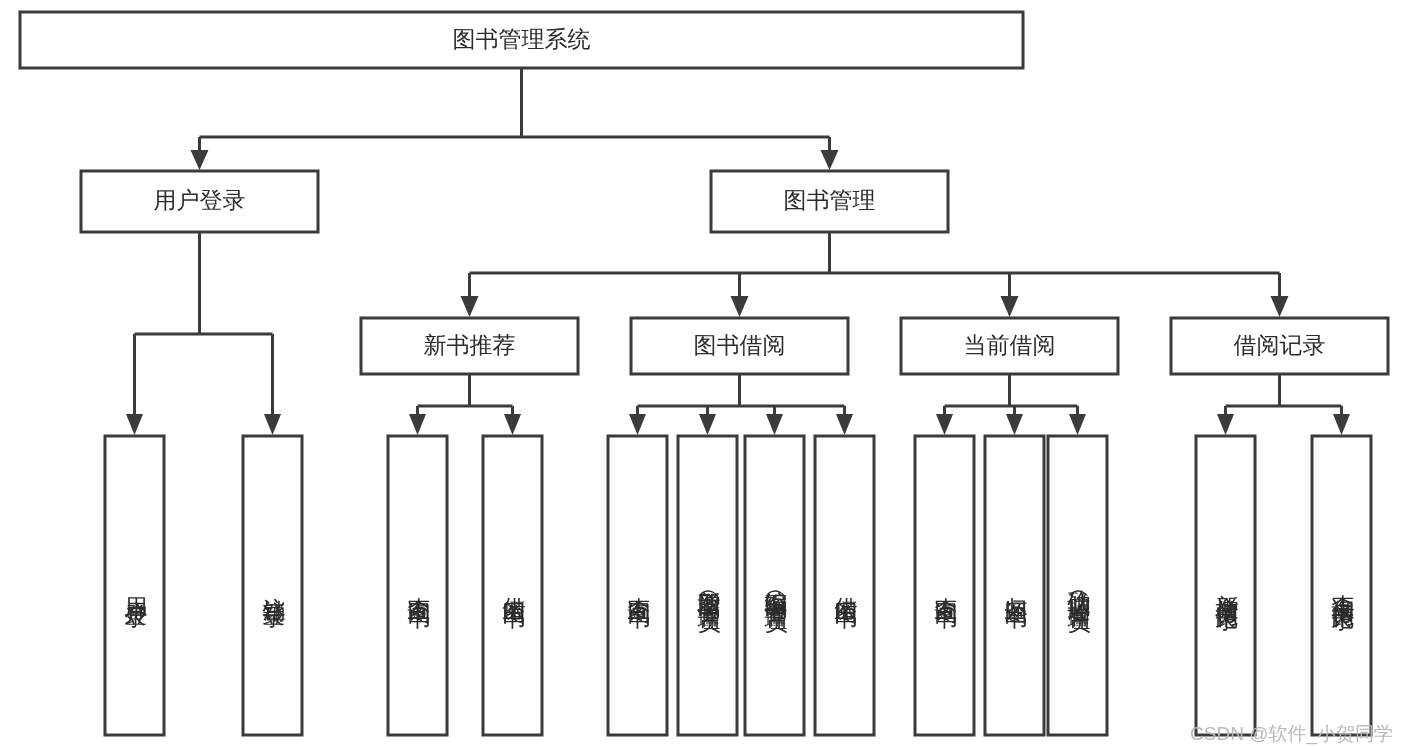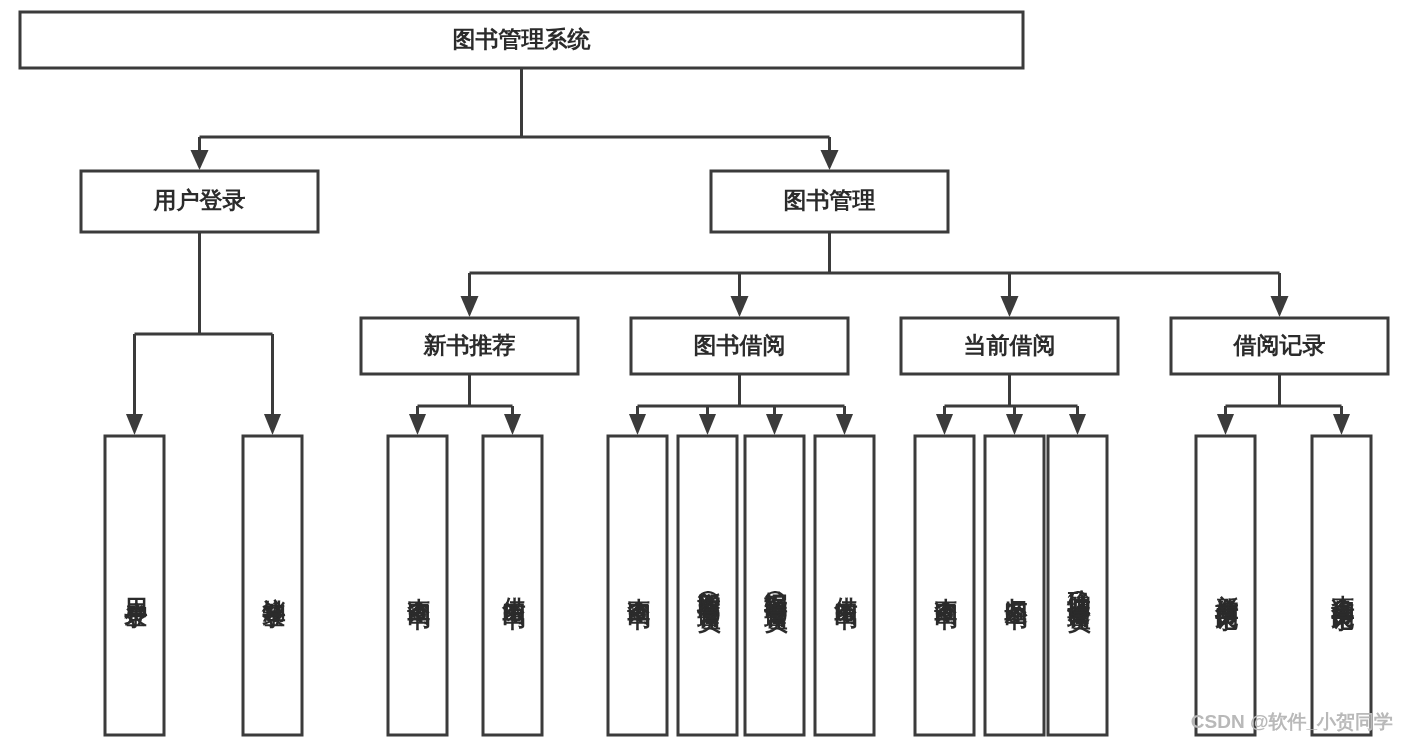--- a/index.html
+++ b/index.html
@@ -11,21 +11,20 @@
     width: 1405px;
     height: 747px;
     font-family: "Liberation Sans", "DejaVu Sans", sans-serif;
     overflow: hidden;
     position: relative;
   }
   #diagram-root {
     position: relative;
     width: 1405px;
     height: 747px;
-    font-weight: bold;
   }
   svg.flow {
     position: absolute;
     left: 0;
     top: 0;
     width: 1405px;
     height: 747px;
     display: block;
   }
   .node-box {
@@ -55,21 +54,21 @@
     font-size: 23px;
     fill: #2b2b2b;
     text-anchor: middle;
     dominant-baseline: middle;
     writing-mode: vertical-rl;
     letter-spacing: 3px;
   }
   .watermark {
     position: absolute;
     right: 12px;
-    bottom: 12px;
+    bottom: 0;
     font-family: "Liberation Sans", "DejaVu Sans", sans-serif;
     font-size: 19px;
     color: #b9b9b9;
     white-space: nowrap;
     pointer-events: none;
     user-select: none;
   }
 </style>
 </head>
 <body>

